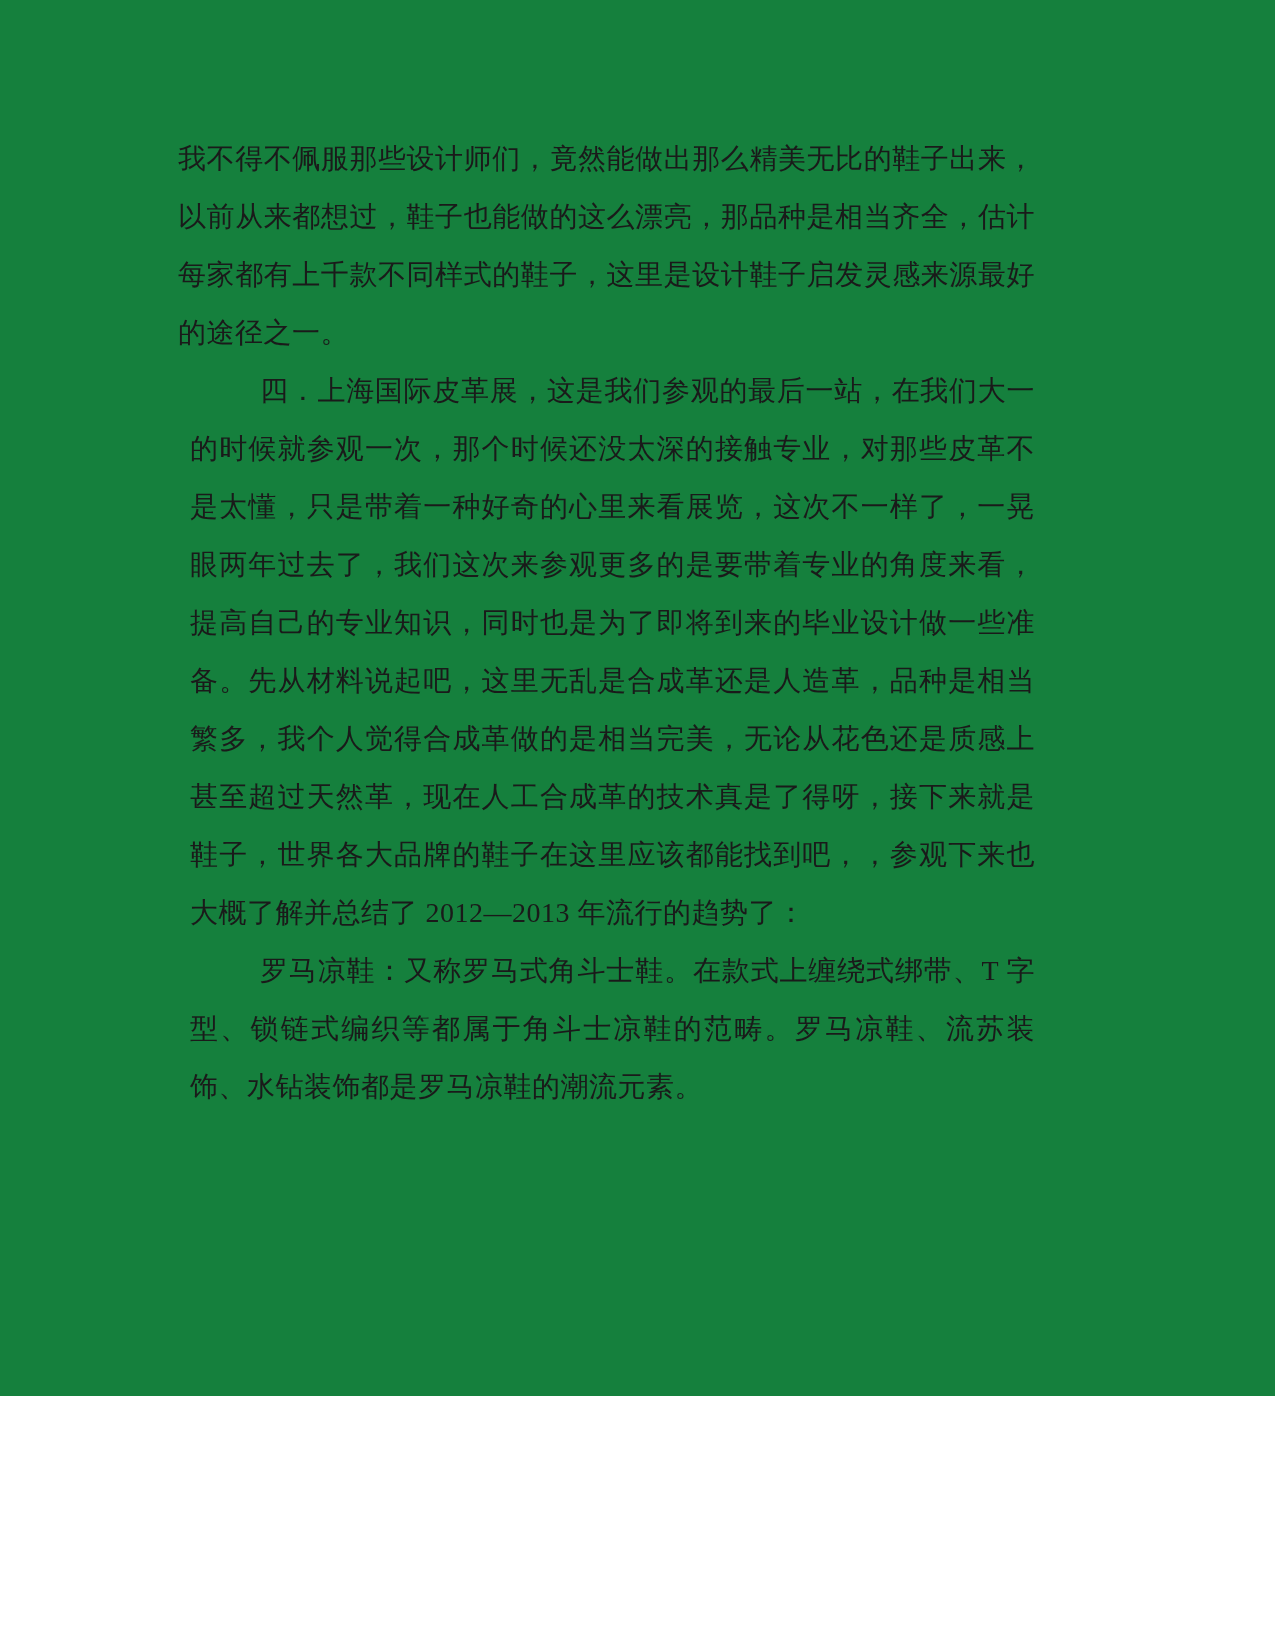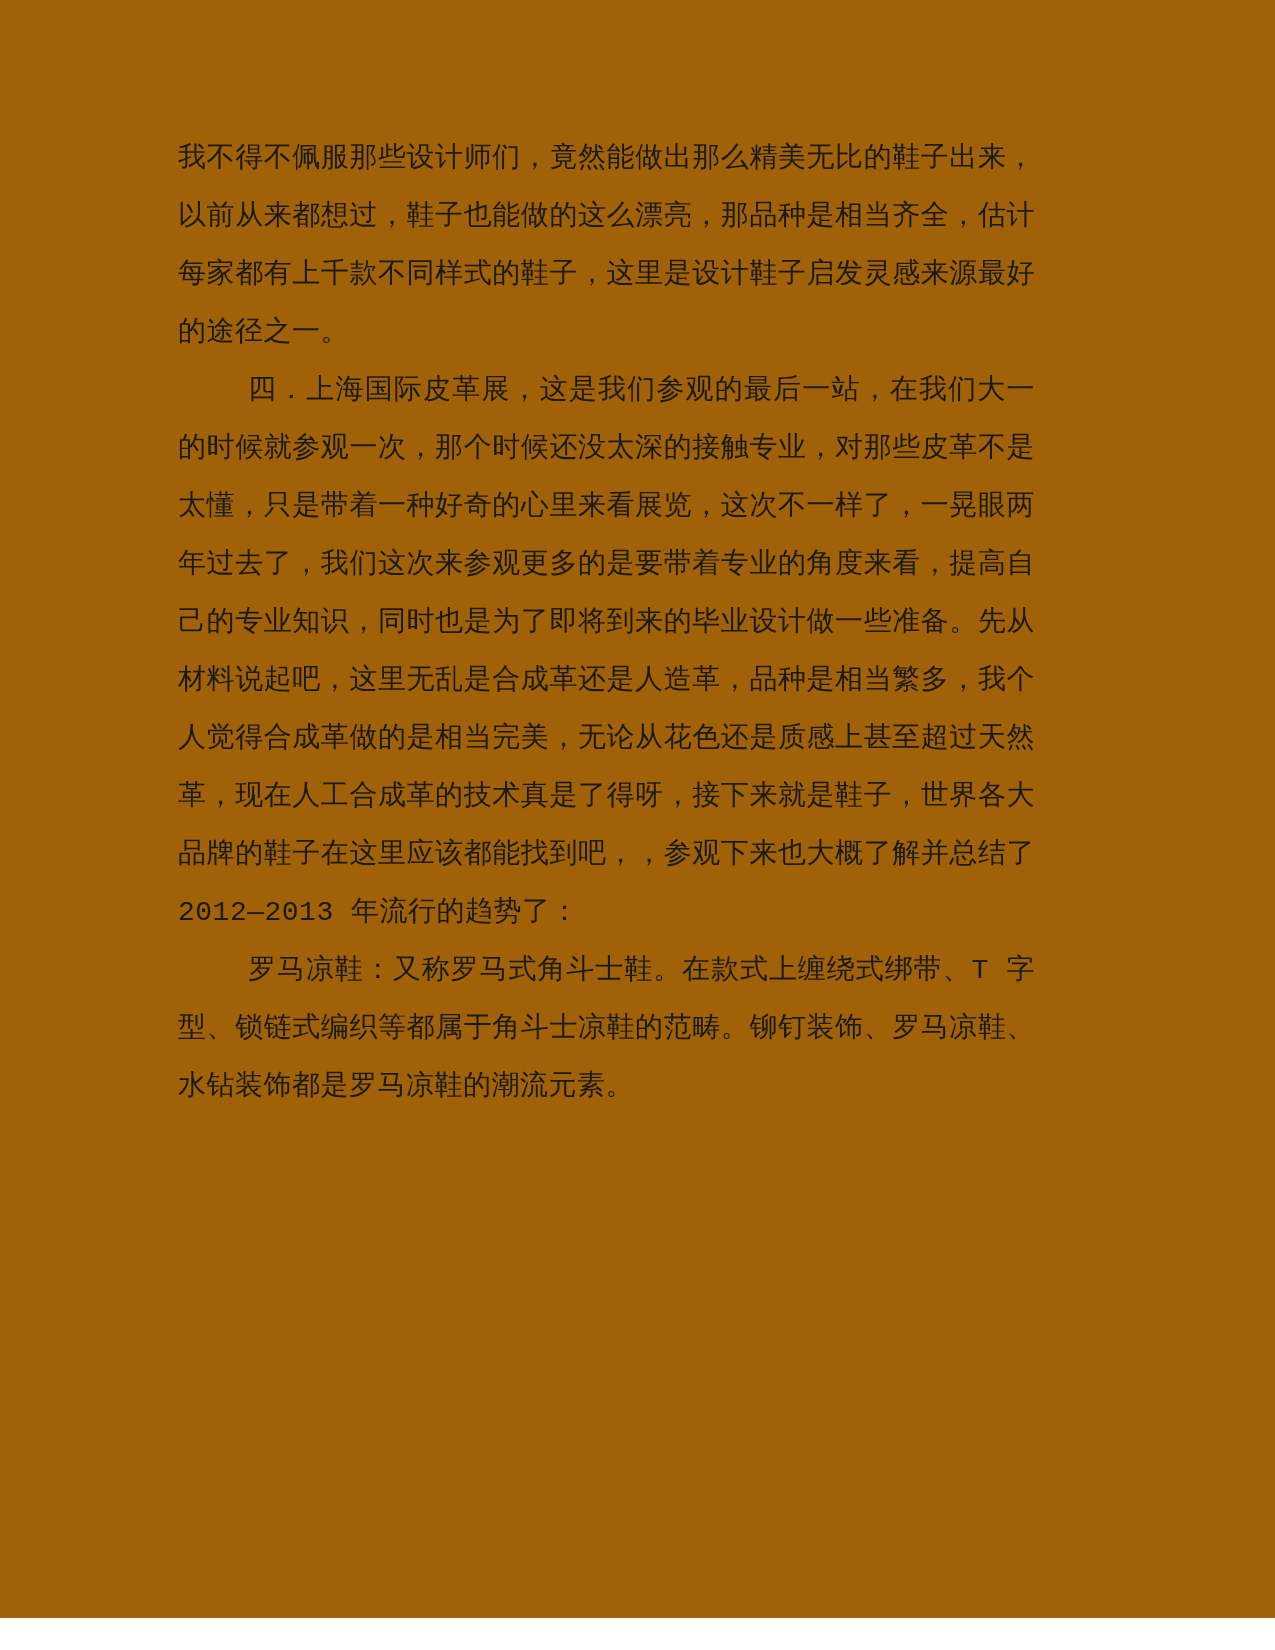--- a/index.html
+++ b/index.html
@@ -3,46 +3,47 @@
 <meta charset="utf-8">
 <style>
   html, body {
     margin: 0;
     padding: 0;
     background: #ffffff;
   }
   .page {
     position: relative;
     width: 1275px;
-    height: 1618px;
+    height: 1396px;
     box-sizing: border-box;
     padding: 130px 240px 0 178px;
-    background: #a16207;
+    background: #15803d;
     overflow: hidden;
-    font-family: Liberation Mono, monospace;
+    font-family: Liberation Serif, serif;
     color: #1a1a1a;
   }
   .doc {
     width: 100%;
   }
   .doc p {
     margin: 0;
     padding: 0;
     font-size: 28px;
     line-height: 58px;
     text-align: justify;
     letter-spacing: 0.5px;
     word-break: break-all;
   }
   .doc p.indent {
     text-indent: 2.5em;
+    margin-left: 12px;
   }
 </style>
 </head>
 <body>
 
 <div class="page">
   <div class="doc">
     <p>我不得不佩服那些设计师们，竟然能做出那么精美无比的鞋子出来，以前从来都想过，鞋子也能做的这么漂亮，那品种是相当齐全，估计每家都有上千款不同样式的鞋子，这里是设计鞋子启发灵感来源最好的途径之一。</p>
     <p class="indent">四．上海国际皮革展，这是我们参观的最后一站，在我们大一的时候就参观一次，那个时候还没太深的接触专业，对那些皮革不是太懂，只是带着一种好奇的心里来看展览，这次不一样了，一晃眼两年过去了，我们这次来参观更多的是要带着专业的角度来看，提高自己的专业知识，同时也是为了即将到来的毕业设计做一些准备。先从材料说起吧，这里无乱是合成革还是人造革，品种是相当繁多，我个人觉得合成革做的是相当完美，无论从花色还是质感上甚至超过天然革，现在人工合成革的技术真是了得呀，接下来就是鞋子，世界各大品牌的鞋子在这里应该都能找到吧，，参观下来也大概了解并总结了 2012—2013 年流行的趋势了：</p>
-    <p class="indent">罗马凉鞋：又称罗马式角斗士鞋。在款式上缠绕式绑带、T 字型、锁链式编织等都属于角斗士凉鞋的范畴。铆钉装饰、罗马凉鞋、水钻装饰都是罗马凉鞋的潮流元素。</p>
+    <p class="indent">罗马凉鞋：又称罗马式角斗士鞋。在款式上缠绕式绑带、T 字型、锁链式编织等都属于角斗士凉鞋的范畴。罗马凉鞋、流苏装饰、水钻装饰都是罗马凉鞋的潮流元素。</p>
   </div>
 </div>
 
 </body></html>

